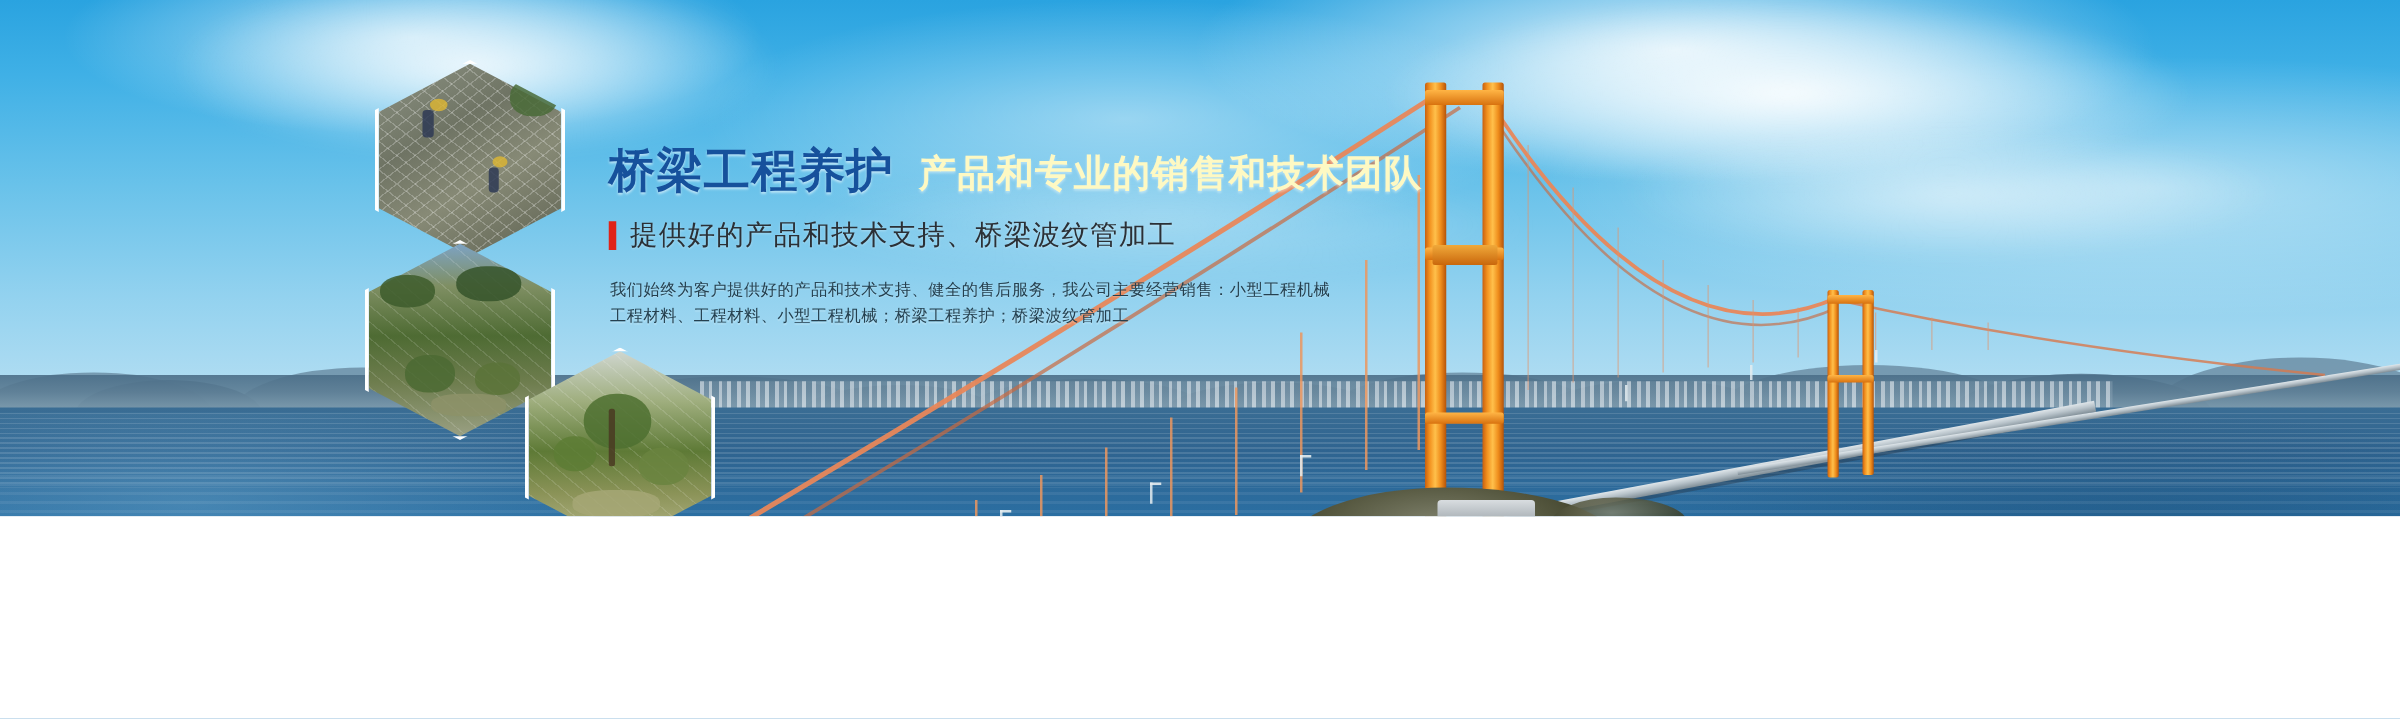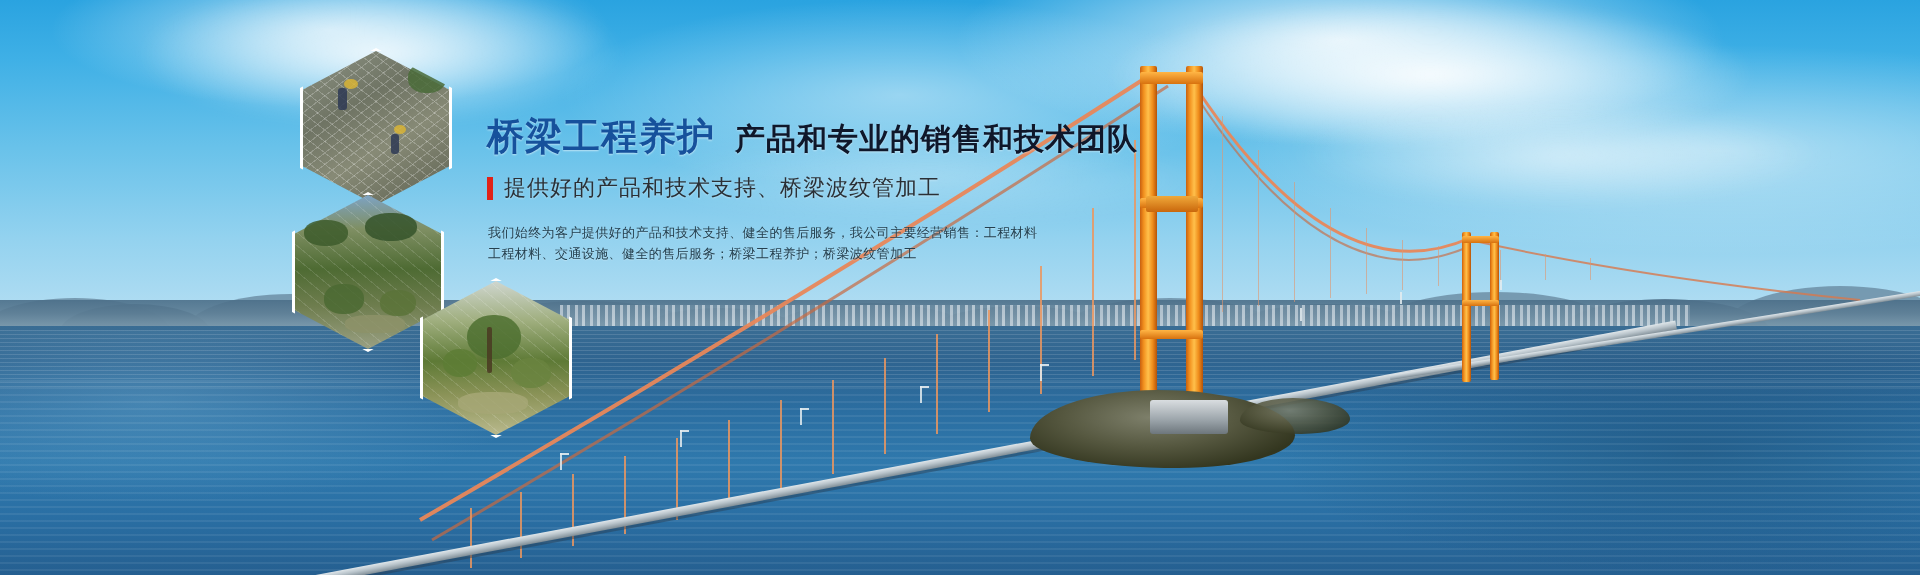--- a/index.html
+++ b/index.html
@@ -1,18 +1,18 @@
 <!DOCTYPE html>
 <html><head>
 <meta charset="utf-8">
 <style>
   html,body{margin:0;padding:0;background:#fff;}
   *{box-sizing:border-box;}
   .banner{
-    position:relative;width:1920px;height:575px;overflow:hidden;
+    position:relative;width:1920px;height:413px;overflow:hidden;
     font-family:"DejaVu Sans","Liberation Sans",sans-serif;
     background:#2a7fb8;
   }
 
   
   .sky{
     position:absolute;left:0;top:0;width:1920px;height:330px;
     background:
       radial-gradient(ellipse 620px 170px at 1340px 40px, rgba(255,255,255,.80) 0%, rgba(255,255,255,0) 62%),
       radial-gradient(ellipse 430px 120px at 330px 30px, rgba(255,255,255,.62) 0%, rgba(255,255,255,0) 65%),
@@ -163,21 +163,21 @@
   .textblock{position:absolute;left:487px;top:118px;width:720px;}
   .headline{
     display:flex;align-items:baseline;white-space:nowrap;
     line-height:1;
   }
   .headMain{
     font-size:37px;font-weight:bold;color:#16519c;letter-spacing:1px;
     text-shadow:0 1px 2px rgba(255,255,255,.55);
   }
   .headSub{
-    font-size:30px;font-weight:bold;color:#0f172a;letter-spacing:1px;
+    font-size:30px;font-weight:bold;color:#fef9c3;letter-spacing:1px;
     margin-left:20px;text-shadow:0 1px 2px rgba(255,255,255,.40);
   }
   .subline{
     display:flex;align-items:center;margin-top:18px;white-space:nowrap;
   }
   .redbar{
     width:6px;height:23px;background:#e02318;margin-right:11px;flex:0 0 auto;
   }
   .subtext{
     font-size:22px;color:#2b3036;letter-spacing:1px;
@@ -336,19 +336,19 @@
       <span class="headMain">桥梁工程养护</span>
       <span class="headSub">产品和专业的销售和技术团队</span>
     </div>
 
     <div class="subline">
       <span class="redbar"></span>
       <span class="subtext">提供好的产品和技术支持、桥梁波纹管加工</span>
     </div>
 
     <div class="para">
-      <div>我们始终为客户提供好的产品和技术支持、健全的售后服务，我公司主要经营销售：工程材料</div>
-      <div>工程材料、交通设施、健全的售后服务；桥梁工程养护；桥梁波纹管加工</div>
+      <div>我们始终为客户提供好的产品和技术支持、健全的售后服务，我公司主要经营销售：小型工程机械</div>
+      <div>工程材料、工程材料、小型工程机械；桥梁工程养护；桥梁波纹管加工</div>
     </div>
 
   </div>
 
 </div>
 
 </body></html>

